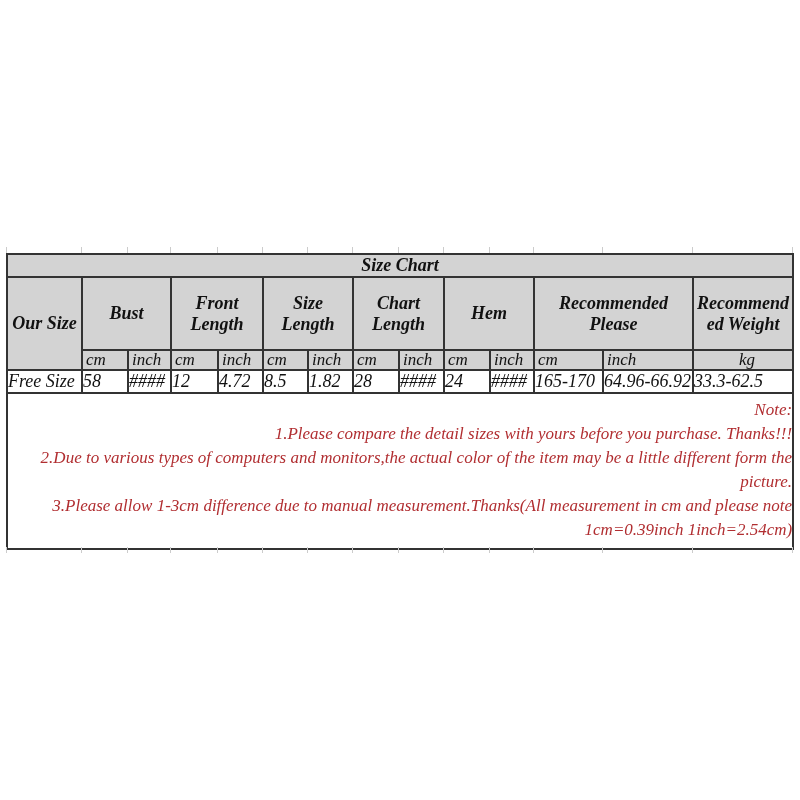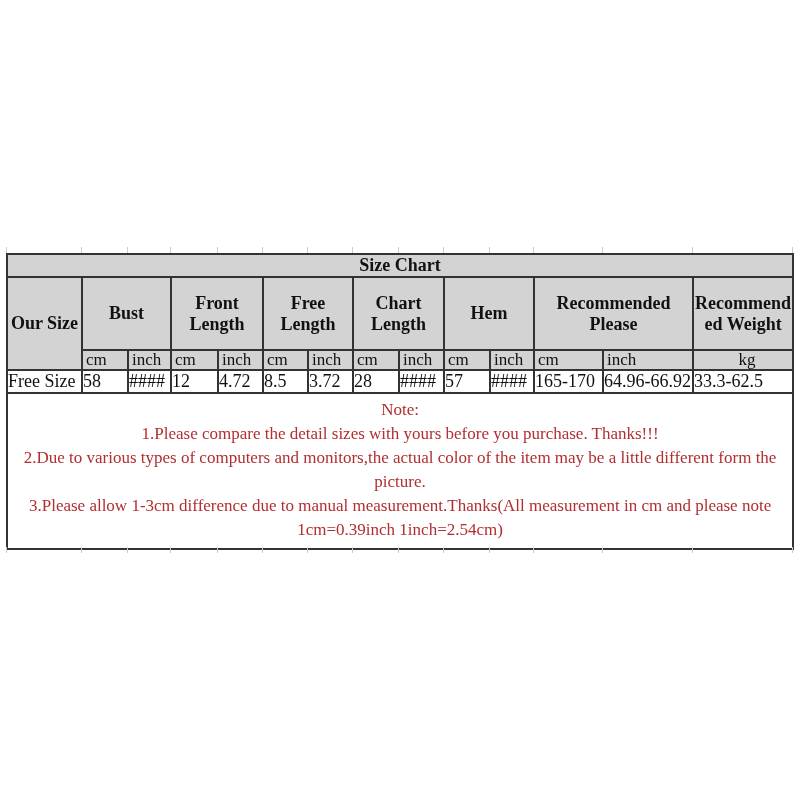--- a/index.html
+++ b/index.html
@@ -8,21 +8,21 @@
     position:relative;width:800px;height:800px;background:#fff;
     font-family:"Liberation Serif","DejaVu Serif",serif;
     color:var(--ink,#111);
   }
   table.size-chart{
     position:absolute;left:6px;top:253px;width:786px;
     border-collapse:collapse;table-layout:fixed;
   }
   table.size-chart td, table.size-chart th{
     border:2px solid var(--line,#333);
-    padding:0;overflow:hidden;white-space:nowrap;
+    padding:0;overflow:hidden;white-space:nowrap;font-style:italic;
   }
   tr.title-row td{
     height:20px;background:var(--head-bg,#d3d3d3);
     font-weight:bold;font-size:18px;text-align:center;vertical-align:middle;
   }
   tr.header-row th{
     height:71px;background:var(--head-bg,#d3d3d3);
     font-weight:bold;font-size:18px;line-height:21px;text-align:center;
     vertical-align:middle;white-space:pre-line;
   }
@@ -33,21 +33,21 @@
   }
   tr.units-row td.kg{text-align:center;padding-left:8px;}
   tr.data-row td{
     height:21px;background:#fff;font-size:18px;
     vertical-align:middle;
   }
   tr.note-row td{
     height:150px;background:#fff;vertical-align:top;padding-top:4px;
   }
   .note-line{
-    font-size:17px;line-height:24px;text-align:center;
+    font-size:17px;line-height:24px;text-align:right;
     color:var(--note-red,#b12e31);white-space:nowrap;
   }
   .tick{
     position:absolute;width:1px;height:6px;background:#cccccc;
   }
 </style>
 </head>
 <body>
 
 <div class="canvas" style="--head-bg: #d3d3d3; --line: #333333; --ink: #111111; --note-red: #b12e31;">
@@ -71,21 +71,21 @@
     </colgroup>
     <tbody>
         <tr class="title-row">
       <td colspan="14">Size Chart</td>
     </tr>
     <tr class="header-row">
       <th rowspan="2">Our Size</th>
       <th colspan="2">Bust</th>
       <th colspan="2">Front
 Length</th>
-      <th colspan="2">Free
+      <th colspan="2">Size
 Length</th>
       <th colspan="2">Chart
 Length</th>
       <th colspan="2">Hem</th>
       <th colspan="2">Recommended
 Please</th>
       <th>Recommend
 ed Weight</th>
     </tr>
     <tr class="units-row">
@@ -103,24 +103,24 @@
       <td>inch</td>
       <td class="kg">kg</td>
     </tr>
     <tr class="data-row">
       <td>Free Size</td>
       <td>58</td>
       <td>####</td>
       <td>12</td>
       <td>4.72</td>
       <td>8.5</td>
-      <td>3.72</td>
+      <td>1.82</td>
       <td>28</td>
       <td>####</td>
-      <td>57</td>
+      <td>24</td>
       <td>####</td>
       <td>165-170</td>
       <td>64.96-66.92</td>
       <td>33.3-62.5</td>
     </tr>
     <tr class="note-row">
       <td colspan="14">
         <div class="note-line">Note:</div>
         <div class="note-line">1.Please compare the detail sizes with yours before you purchase. Thanks!!!</div>
         <div class="note-line">2.Due to various types of computers and monitors,the actual color of the item may be a little different form the</div>

